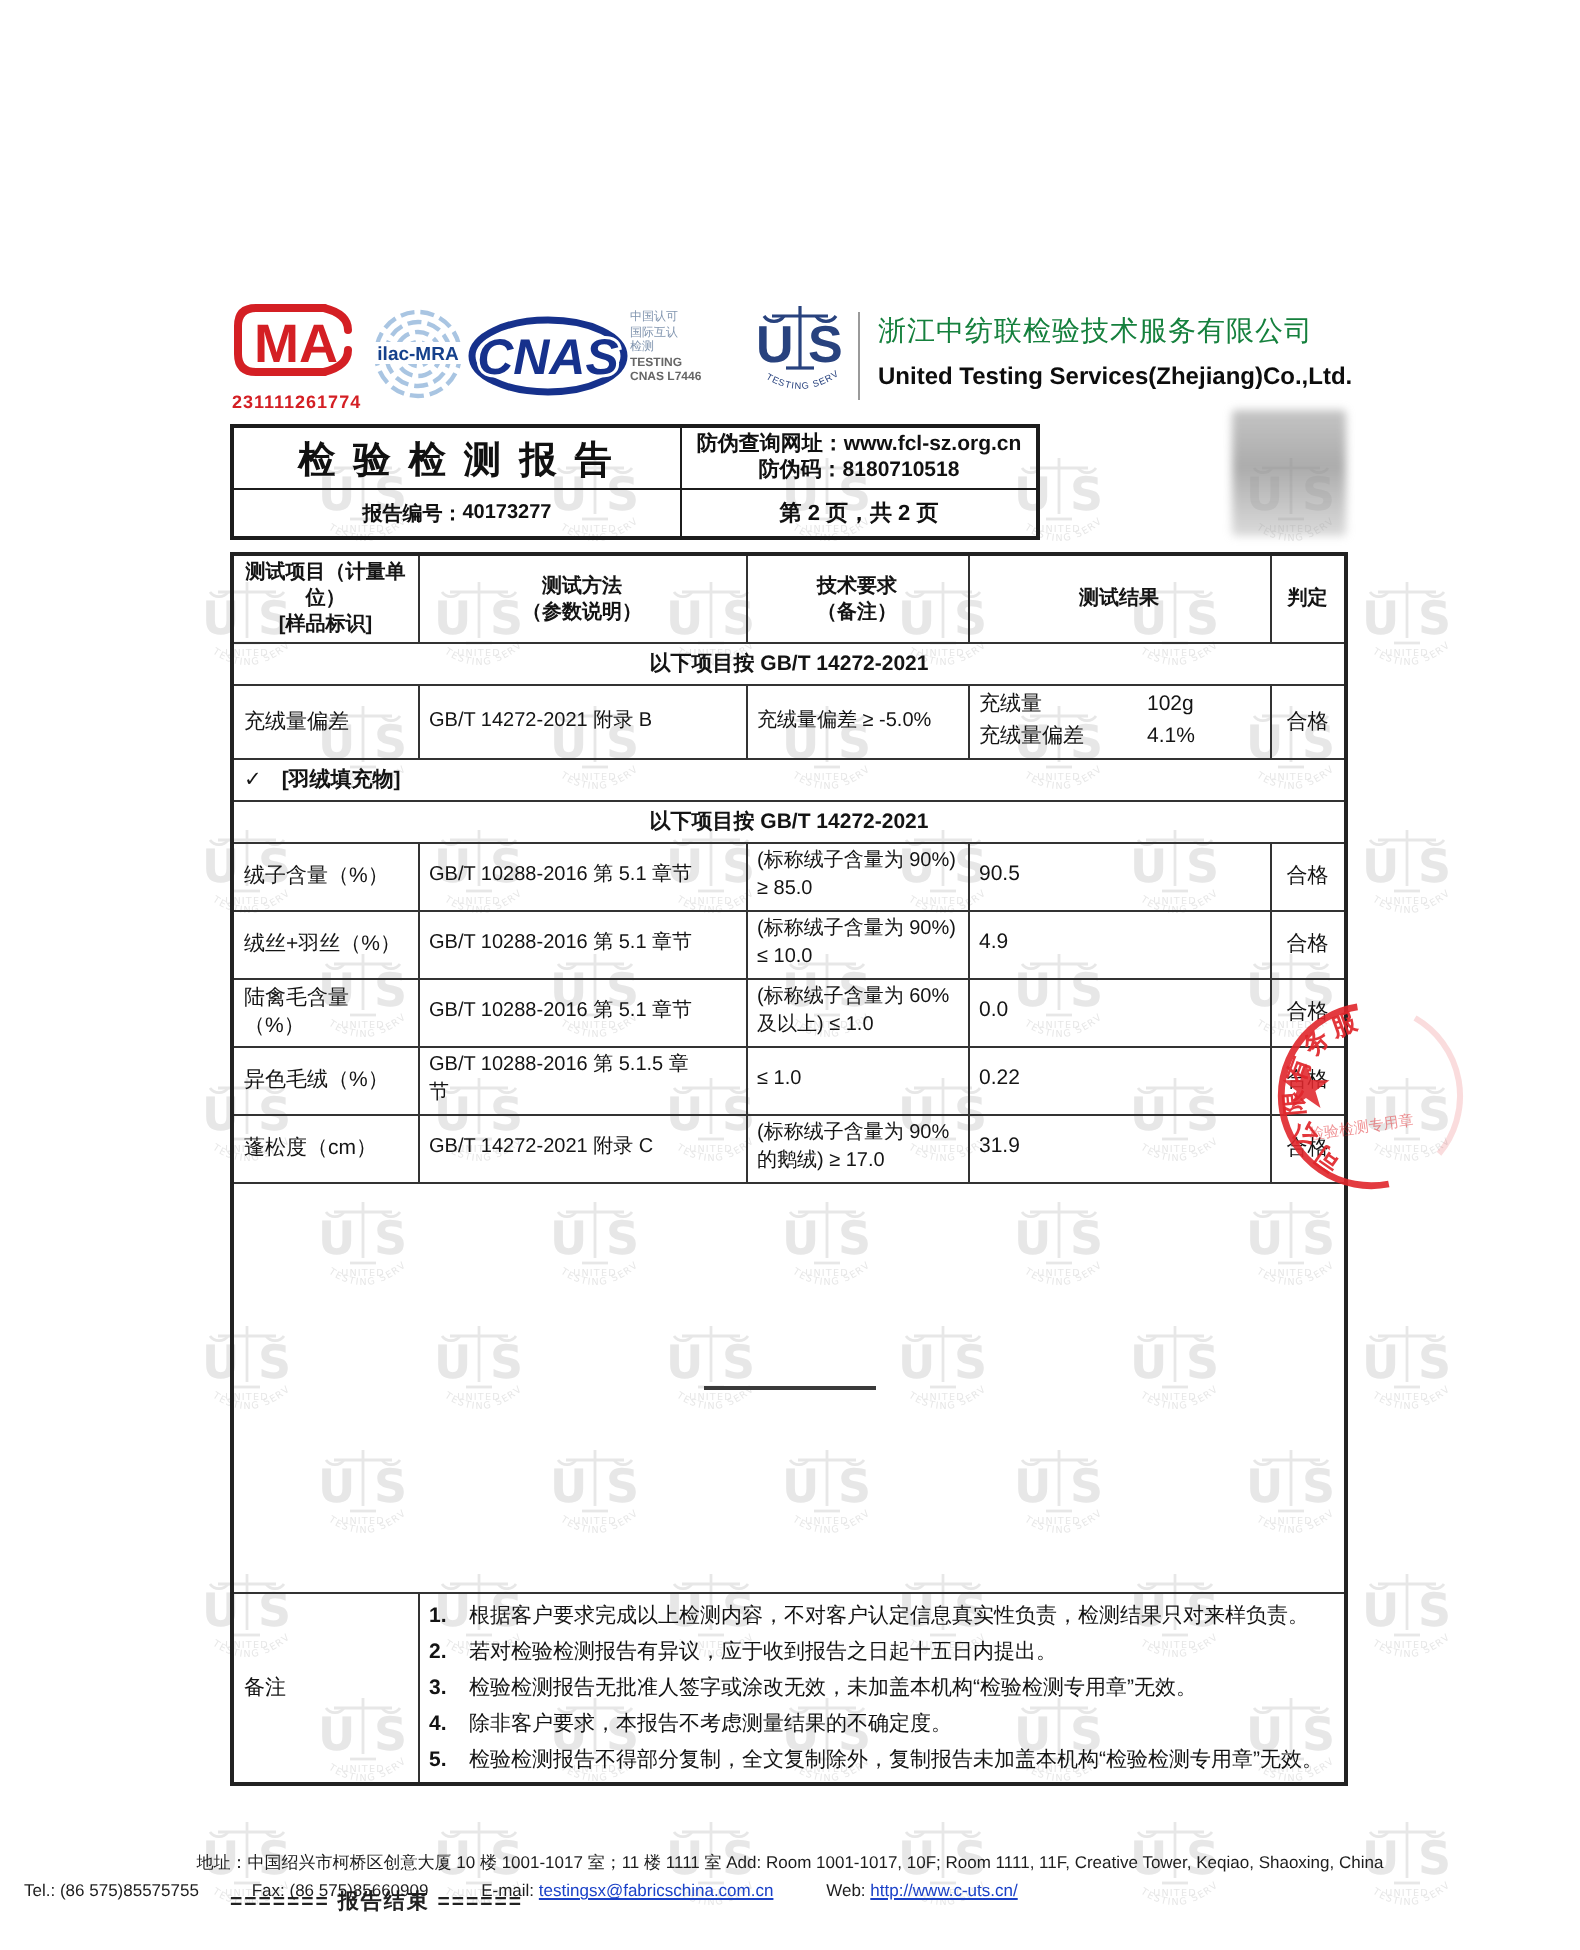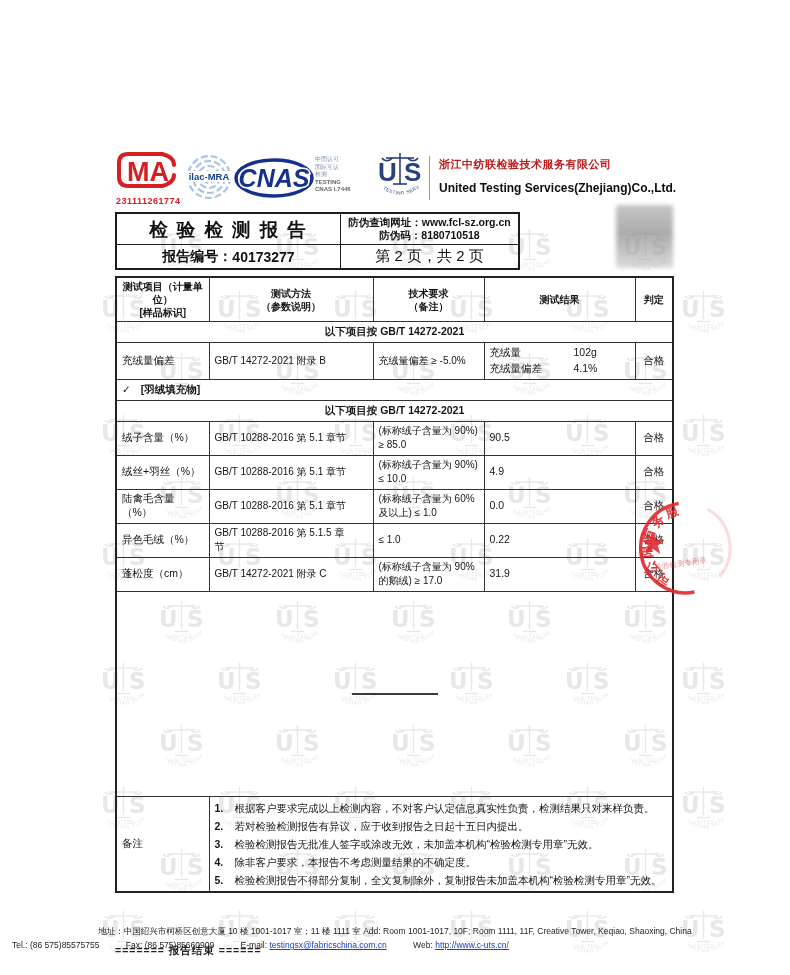--- a/index.html
+++ b/index.html
@@ -9,36 +9,36 @@
   .abs{position:absolute;}
   .z1{z-index:1;}
 
   
   .cma-num{position:absolute;left:116px;top:196px;width:70px;font-size:9px;font-weight:700;
            color:#d41f24;letter-spacing:.5px;z-index:1;}
   .cnas-side{position:absolute;left:315px;top:156px;z-index:1;line-height:1.25;}
   .cnas-side .cn{font-size:6px;color:#8195af;display:block;}
   .cnas-side .en{font-size:6px;color:#666;font-weight:700;display:block;}
   .brand-divider{position:absolute;left:429px;top:156px;width:1px;height:44px;background:#9a9a9a;z-index:1;}
-  .company-cn{position:absolute;left:439px;top:157px;font-size:11px;font-weight:700;
-              letter-spacing:.5px;color:#b91c1c;z-index:1;white-space:nowrap;}
+  .company-cn{position:absolute;left:439px;top:157px;font-size:14px;font-weight:400;
+              letter-spacing:.5px;color:#15803d;z-index:1;white-space:nowrap;}
   .company-en{position:absolute;left:439px;top:181px;font-size:12px;font-weight:700;color:#0d0d0d;z-index:1;white-space:nowrap;}
 
   
   .title-table{position:absolute;left:115px;top:212px;width:405px;z-index:1;
                border:2px solid #1c1c1c;display:grid;grid-template-columns:224px 1fr;
                grid-template-rows:31px 23px;background:transparent;box-sizing:border-box;}
   .title-table>div{display:flex;align-items:center;justify-content:center;box-sizing:border-box;}
   .tt-a1{border-right:1.5px solid #1c1c1c;border-bottom:1.5px solid #1c1c1c;
          font-size:18.5px;font-weight:700;letter-spacing:2px;}
   .tt-b1{border-bottom:1.5px solid #1c1c1c;flex-direction:column;font-size:10.5px;line-height:1.25;}
   .tt-b1 .lbl{font-weight:600;} .tt-b1 b{font-weight:700;}
-  .tt-a2{border-right:1.5px solid #1c1c1c;font-size:14px;}
+  .tt-a2{border-right:1.5px solid #1c1c1c;font-size:10px;}
   .tt-a2 .lbl{font-weight:600;} .tt-a2 b{font-weight:700;}
-  .tt-b2{font-size:15px;font-weight:400;}
+  .tt-b2{font-size:11px;font-weight:700;}
 
   .smudge{position:absolute;left:616px;top:205px;width:57px;height:63px;z-index:2;border-radius:2px;
           background:linear-gradient(180deg,rgba(125,125,125,.45),rgba(140,140,140,.72) 45%,rgba(165,165,165,.4));
           filter:blur(2px);}
 
   
   table.main{position:absolute;left:115px;top:276px;width:557px;z-index:1;border-collapse:collapse;
              table-layout:fixed;border:2px solid #222;font-size:10.5px;color:#141414;}
   table.main th,table.main td{border:1px solid #333;padding:2px 5px;vertical-align:middle;box-sizing:border-box;}
   table.main th{font-weight:700;text-align:center;white-space:pre-line;line-height:1.3;font-size:10px;}

